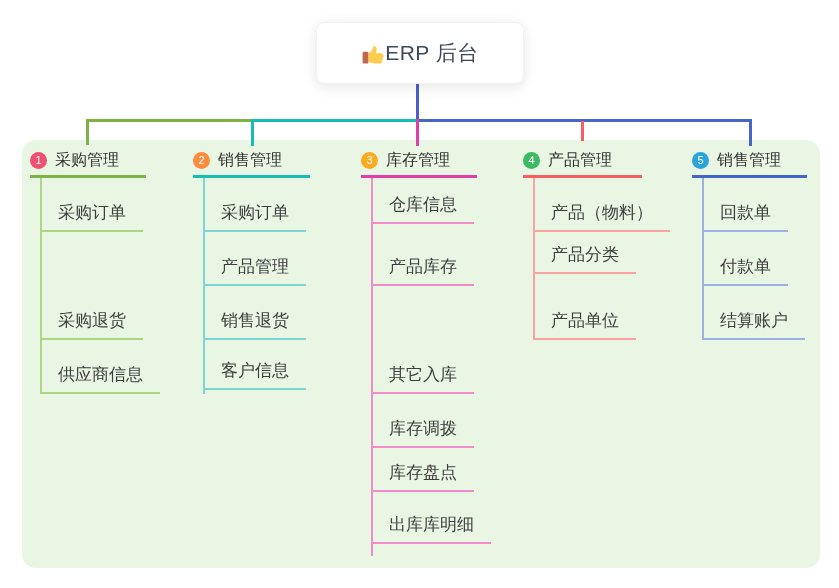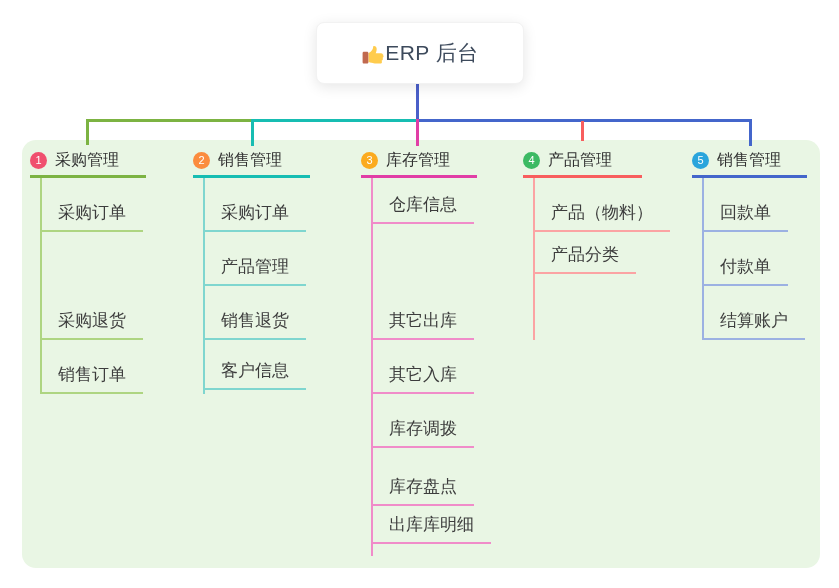--- a/index.html
+++ b/index.html
@@ -76,21 +76,21 @@
   </div>
 
   <div class="branch b1" style="--line: #7cb342; --subline: #aed581; --badge: #f0506e;">
     <div class="heading">
       <span class="badge">1</span>
       <span class="heading-label">采购管理</span>
     </div>
     <div class="vline"></div>
     <div class="item" style="top:56px">采购订单</div>
     <div class="item" style="top:164px">采购退货</div>
-    <div class="item" style="top:218px">销售订单</div>
+    <div class="item" style="top:218px">供应商信息</div>
   </div>
 
   <div class="branch b2" style="--line: #17bdb2; --subline: #7fd6cf; --badge: #fb8c3e;">
     <div class="heading">
       <span class="badge">2</span>
       <span class="heading-label">销售管理</span>
     </div>
     <div class="vline"></div>
     <div class="item" style="top:56px">采购订单</div>
     <div class="item" style="top:110px">产品管理</div>
@@ -98,35 +98,36 @@
     <div class="item" style="top:214px">客户信息</div>
   </div>
 
   <div class="branch b3" style="--line: #e13ea6; --subline: #f08cc9; --badge: #fbab1f;">
     <div class="heading">
       <span class="badge">3</span>
       <span class="heading-label">库存管理</span>
     </div>
     <div class="vline"></div>
     <div class="item" style="top:48px">仓库信息</div>
-    <div class="item" style="top:164px">其它出库</div>
+    <div class="item" style="top:110px">产品库存</div>
     <div class="item" style="top:218px">其它入库</div>
     <div class="item" style="top:272px">库存调拨</div>
-    <div class="item" style="top:330px">库存盘点</div>
+    <div class="item" style="top:316px">库存盘点</div>
     <div class="item" style="top:368px">出库库明细</div>
   </div>
 
   <div class="branch b4" style="--line: #f85e5e; --subline: #fba3a3; --badge: #3cba63;">
     <div class="heading">
       <span class="badge">4</span>
       <span class="heading-label">产品管理</span>
     </div>
     <div class="vline"></div>
     <div class="item" style="top:56px">产品（物料）</div>
     <div class="item" style="top:98px">产品分类</div>
+    <div class="item" style="top:164px">产品单位</div>
   </div>
 
   <div class="branch b5" style="--line: #4466cb; --subline: #9cb1e2; --badge: #2aa5dc;">
     <div class="heading">
       <span class="badge">5</span>
       <span class="heading-label">销售管理</span>
     </div>
     <div class="vline"></div>
     <div class="item" style="top:56px">回款单</div>
     <div class="item" style="top:110px">付款单</div>

